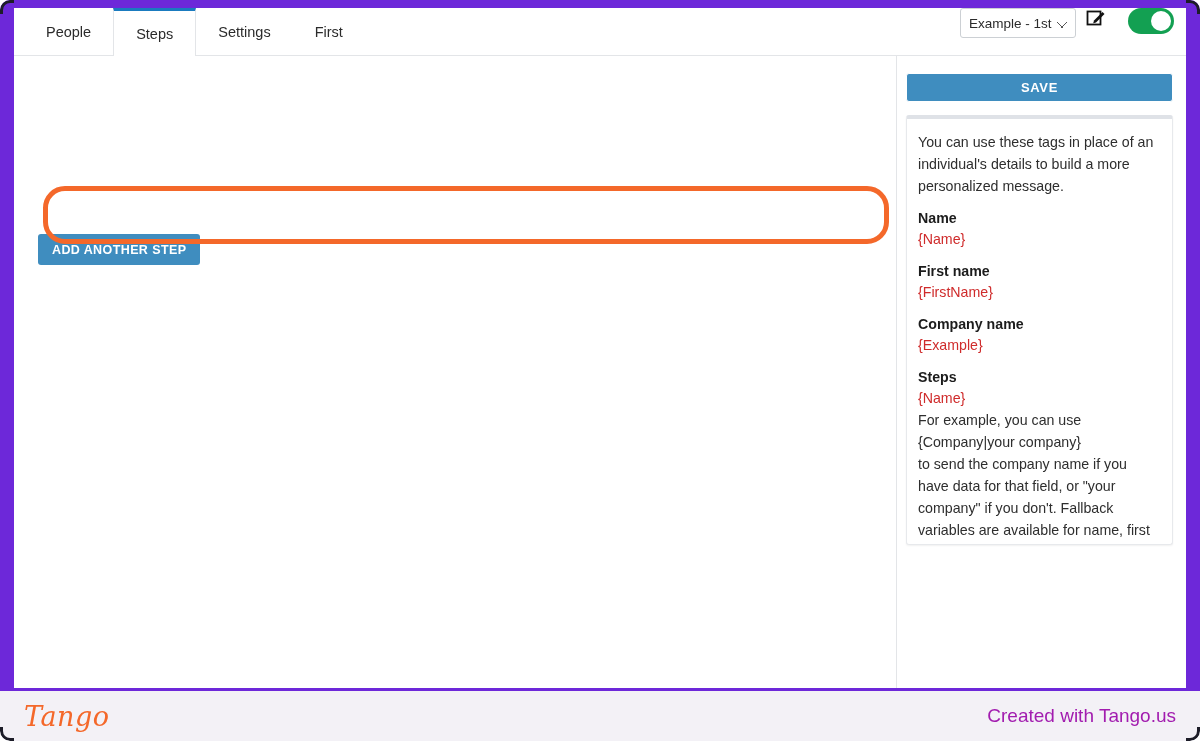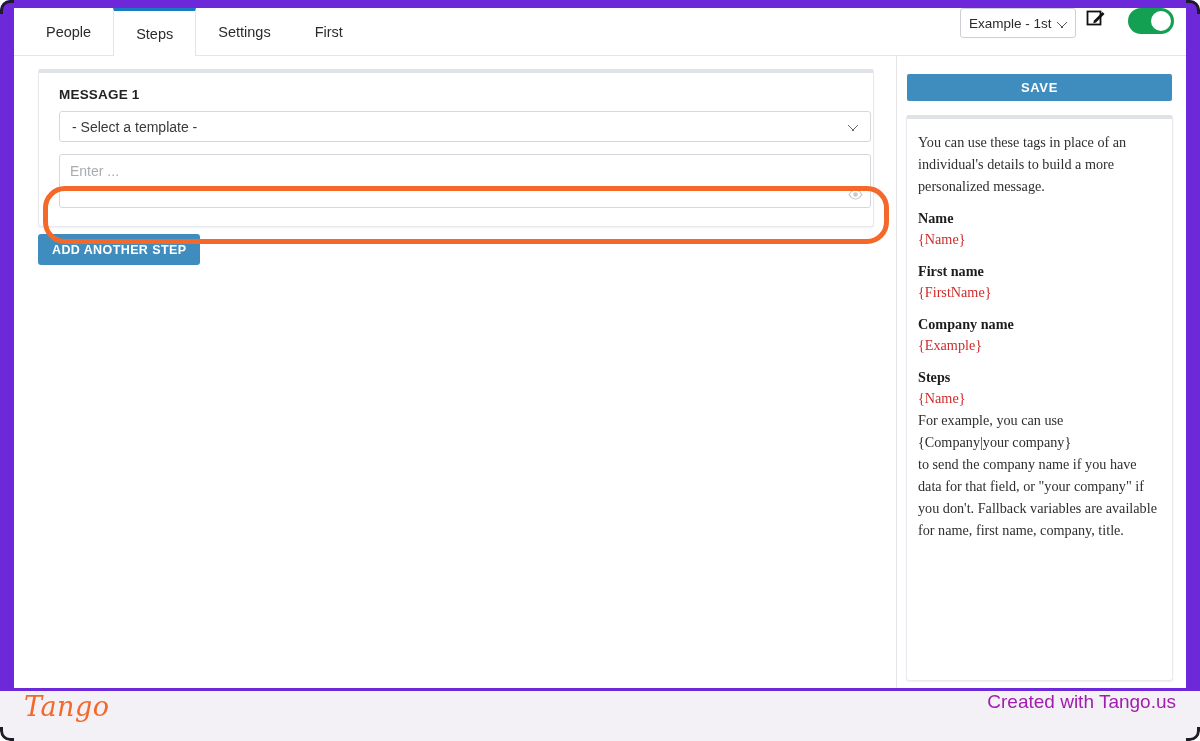--- a/index.html
+++ b/index.html
@@ -259,29 +259,28 @@
     font-size: 13px;
     font-weight: bold;
     letter-spacing: 0.6px;
     cursor: pointer;
     font-family: "Liberation Sans", sans-serif;
   }
   .tags-card {
     position: absolute;
     left: 9px; top: 59px;
     width: 267px;
-    height: 566px;
+    height: 430px;
     background: #ffffff;
     border: 1px solid #e7e9ec;
     border-top: 4px solid #dfe2e7;
     border-radius: 3px;
     box-shadow: 0 1px 2px rgba(0,0,0,0.06);
     padding: 12px 11px 8px 11px;
     overflow: hidden;
-    font-family: Liberation Serif, serif;
   }
   .tags-card p {
     font-size: 14.2px;
     line-height: 22px;
     color: #2e2e2e;
   }
   .tag-label {
     font-size: 14.2px;
     font-weight: bold;
     color: #1c1c1c;
@@ -298,20 +297,21 @@
   .fallback-ex { color: #cf2b2b; }
 
   
   .footer {
     position: absolute;
     left: 0; bottom: 0;
     width: 1200px;
     height: 50px;
     background: #f3f1f6;
     display: flex;
+    align-items: center;
     justify-content: space-between;
     padding: 0 24px;
   }
   .tango-logo {
     font-family: "DejaVu Serif", serif;
     font-style: italic;
     font-size: 27px;
     color: #f4682a;
     letter-spacing: 0.5px;
   }
@@ -363,37 +363,20 @@
           <div class="toggle">
             <div class="knob"></div>
           </div>
         </div>
       </div>
 
       <div class="body-area">
 
         <div class="left-pane">
 
-          <div class="msg-card">
-            <div class="msg-title">MESSAGE 1</div>
-
-            <select class="template-select">
-              <option>- Select a template -</option>
-            </select>
-
-            <div class="editor-wrap">
-              <textarea class="editor" placeholder="Enter ..." style=""></textarea>
-              <span class="eye-icon">
-                <svg width="15" height="15" viewBox="0 0 20 20">
-                  <path d="M1.5 10 C4 5.5 7 4 10 4 C13 4 16 5.5 18.5 10 C16 14.5 13 16 10 16 C7 16 4 14.5 1.5 10 Z" fill="none" stroke="#666" stroke-width="1.6"></path>
-                  <circle cx="10" cy="10" r="3" fill="#666"></circle>
-                </svg>
-              </span>
-            </div>
-          </div>
 
           <button class="add-step">ADD ANOTHER STEP</button>
 
           <div class="hl-ring" id="hl-editor"></div>
         </div>
 
         <div class="right-pane">
           <button class="save-btn">SAVE</button>
 
           <div class="tags-card">

